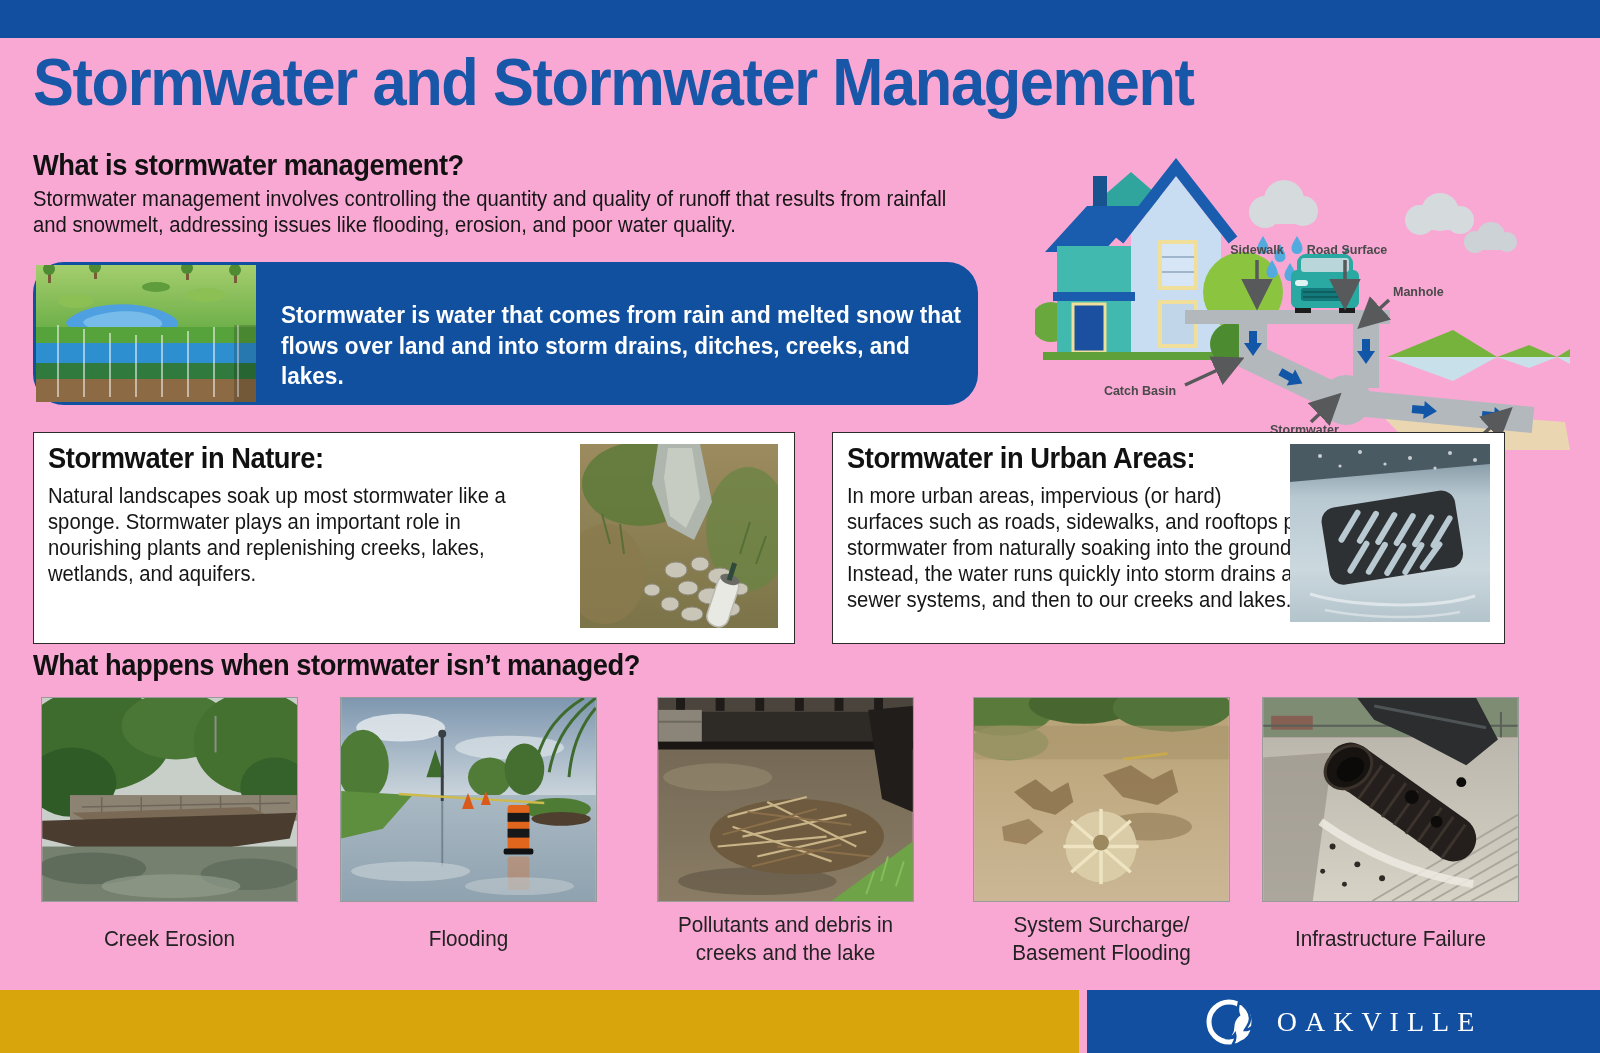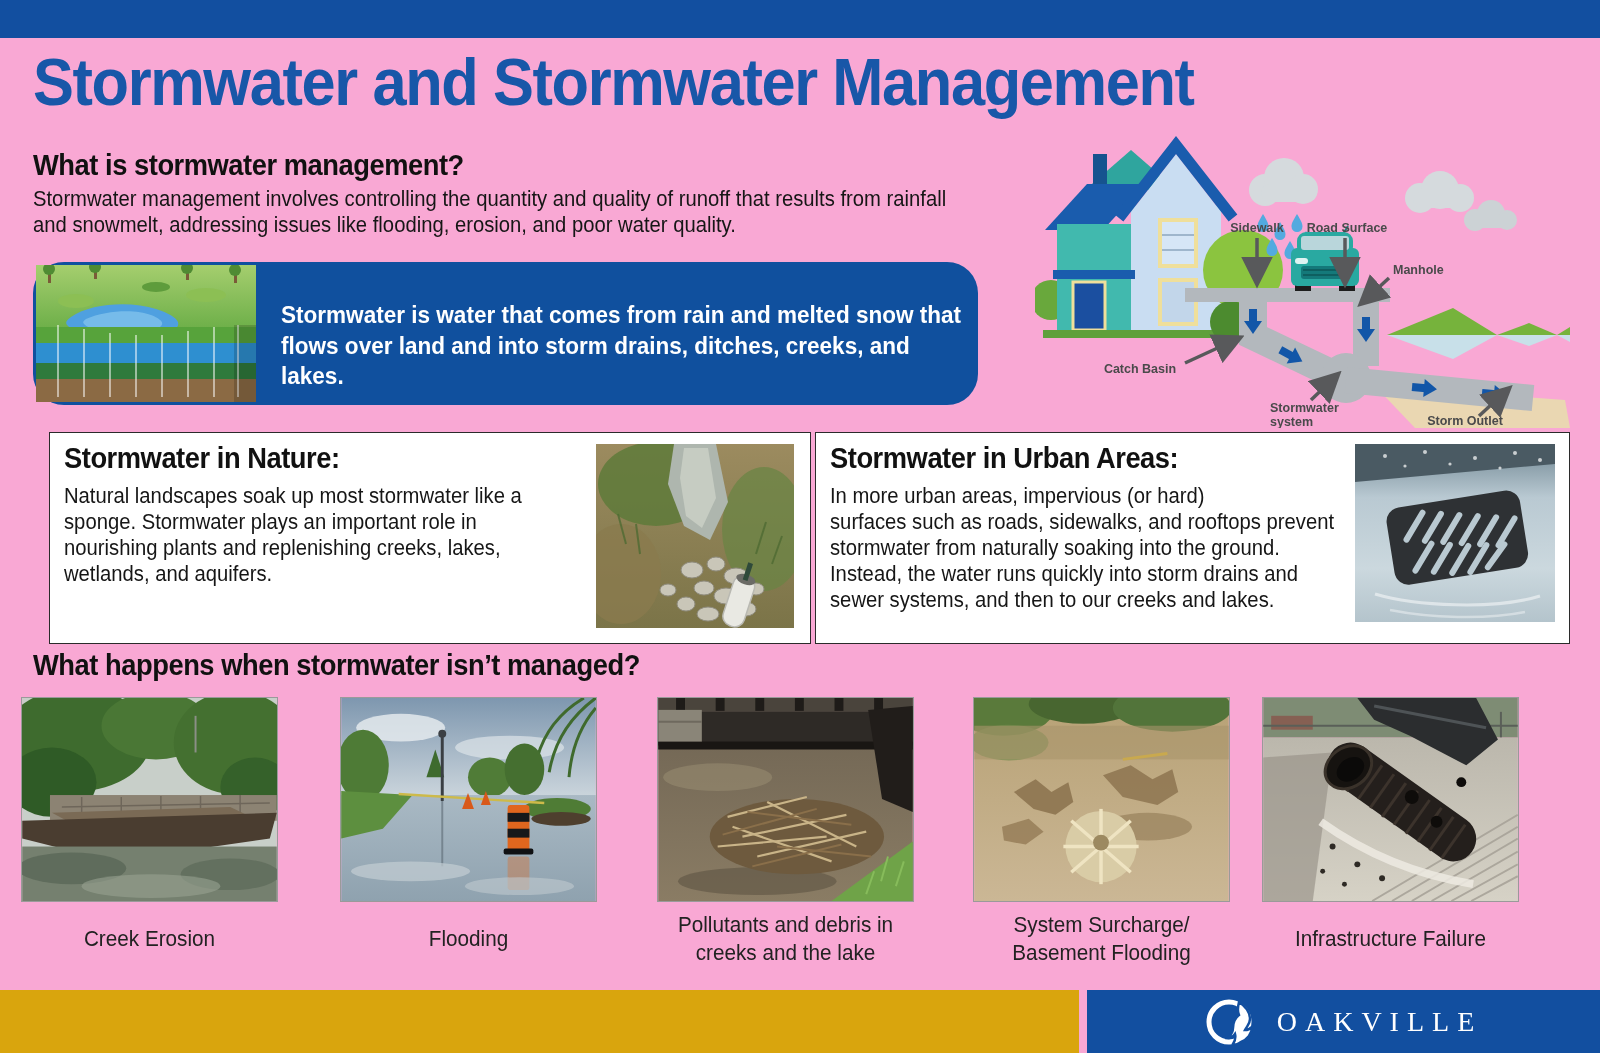--- a/index.html
+++ b/index.html
@@ -12,24 +12,24 @@
   .h2{font-size:30px;font-weight:bold;color:#111;letter-spacing:-.5px;
       transform:scaleX(.91);transform-origin:0 50%;white-space:nowrap;}
   .body-txt{font-size:22px;line-height:1.18;color:#161616;white-space:pre-line;
             transform:scaleX(.92);transform-origin:0 0;}
   .intro-h{left:33px;top:148px;}
   .intro-b{left:33px;top:186px;width:1080px;}
   .def-box{left:33px;top:262px;width:945px;height:143px;background:#10509E;border-radius:31px;}
   .def-img{left:3px;top:3px;width:220px;height:137px;}
   .def-text{left:248px;top:38px;width:740px;font-size:24.5px;font-weight:bold;color:#ffffff;
             line-height:1.25;white-space:pre-line;transform:scaleX(.92);transform-origin:0 0;}
-  .diagram{left:1035px;top:128px;width:535px;height:300px;}
+  .diagram{left:1035px;top:150px;width:535px;height:300px;}
   .info-box{top:432px;height:212px;background:#fff;border:1.5px solid #2b2b2b;box-sizing:border-box;}
-  .nature-box{left:33px;width:762px;margin-left:16px;}
-  .urban-box{left:815px;width:755px;}
+  .nature-box{left:33px;width:762px;}
+  .urban-box{left:832px;width:673px;}
   .box-h{left:14px;top:8px;position:absolute;}
   .box-b{left:14px;top:50px;position:absolute;width:560px;}
   .box-photo{position:absolute;top:11px;}
   .nature-photo{right:16px;width:198px;height:184px;}
   .urban-photo{right:14px;width:200px;height:178px;}
   .cons-h{left:33px;top:648px;}
   .cons-item{top:697px;width:257px;}
   .cons-photo{width:257px;height:205px;border:1px solid #9a9a9a;box-sizing:border-box;}
   .cons-caption{position:absolute;top:213px;left:-15px;width:287px;min-height:58px;
                 display:flex;align-items:center;justify-content:center;text-align:center;
@@ -331,21 +331,21 @@
           </g>
         </g>
         <path d="M20,150 C60,162 140,166 185,152" stroke="#ffffff" stroke-width="3" fill="none" opacity=".5"></path>
         <path d="M35,166 C75,174 130,176 170,168" stroke="#ffffff" stroke-width="2.5" fill="none" opacity=".4"></path>
       </svg>
     </div>
   </div>
 
   <div class="abs h2 cons-h">What happens when stormwater isn’t managed?</div>
 
-  <div class="abs cons-item" style="left:21px;border-radius:27px;">
+  <div class="abs cons-item" style="left:41px;border-radius:27px;">
     <div class="cons-photo">
       <svg width="255" height="203" viewBox="0 0 257 205">
         <rect width="257" height="205" fill="#C8CFC9"></rect>
         <ellipse cx="55" cy="42" rx="75" ry="52" fill="#3E6B2E"></ellipse>
         <ellipse cx="135" cy="28" rx="55" ry="34" fill="#4A7735"></ellipse>
         <ellipse cx="215" cy="45" rx="62" ry="52" fill="#447030"></ellipse>
         <ellipse cx="30" cy="85" rx="45" ry="35" fill="#2F5B26"></ellipse>
         <ellipse cx="235" cy="90" rx="35" ry="30" fill="#35612A"></ellipse>
         <line x1="175" y1="18" x2="175" y2="55" stroke="#8B8F86" stroke-width="2"></line>
         <rect x="28" y="98" width="229" height="26" fill="#8C8373"></rect>

